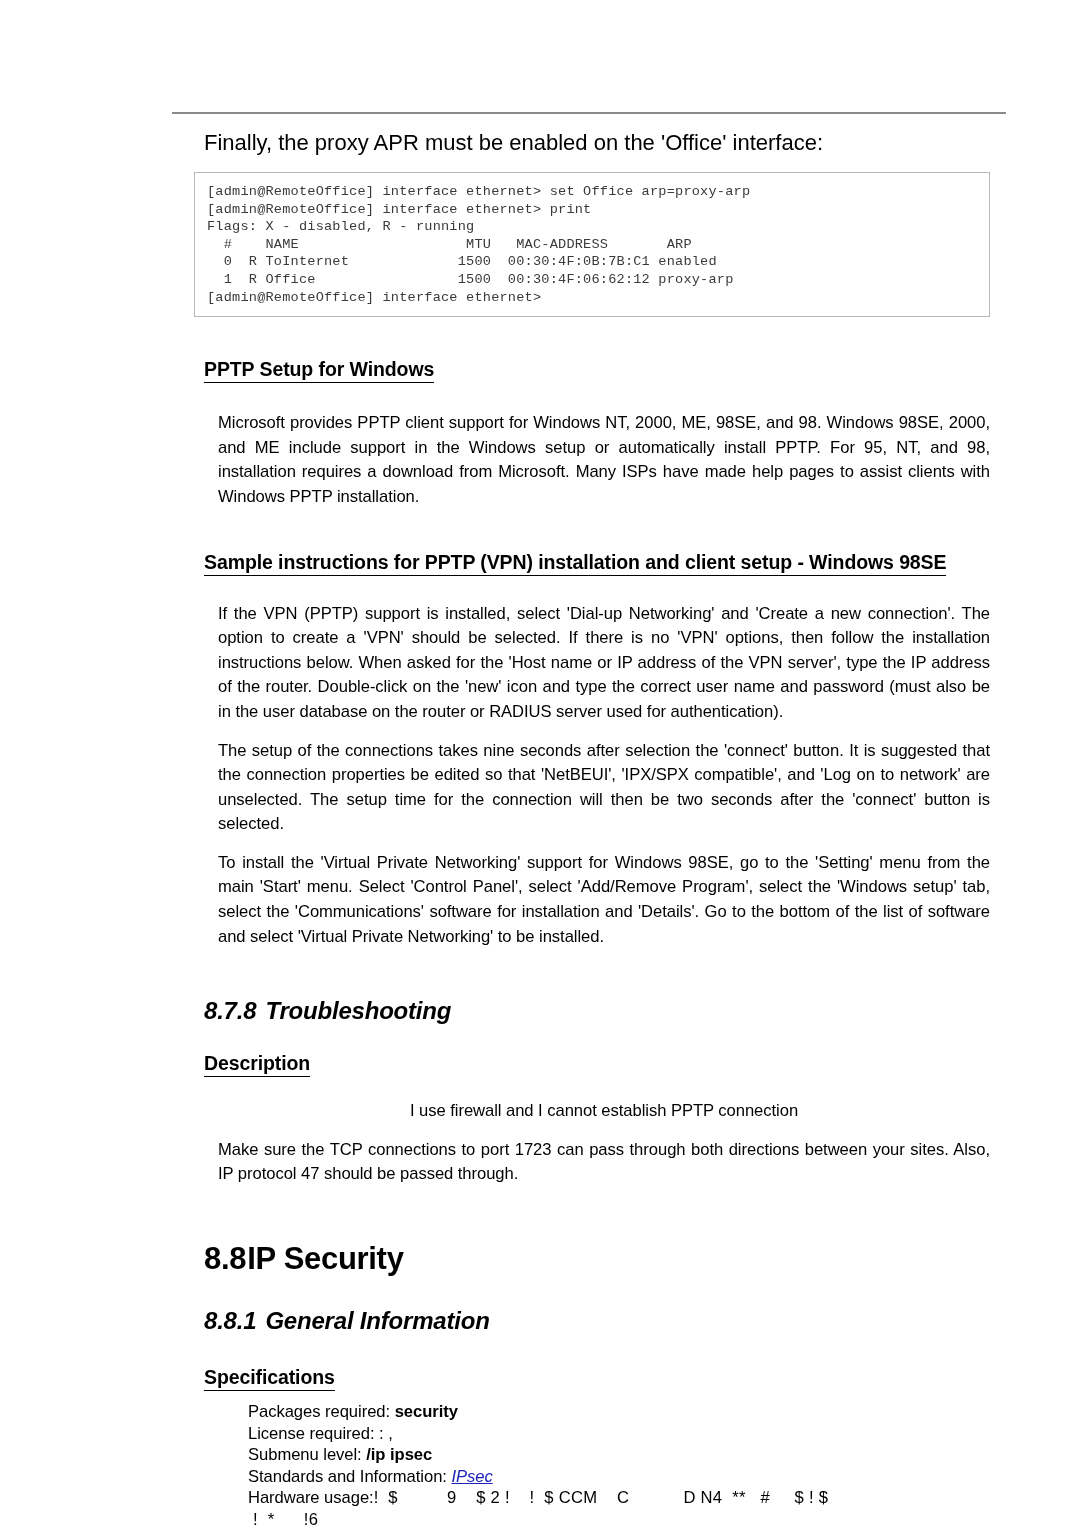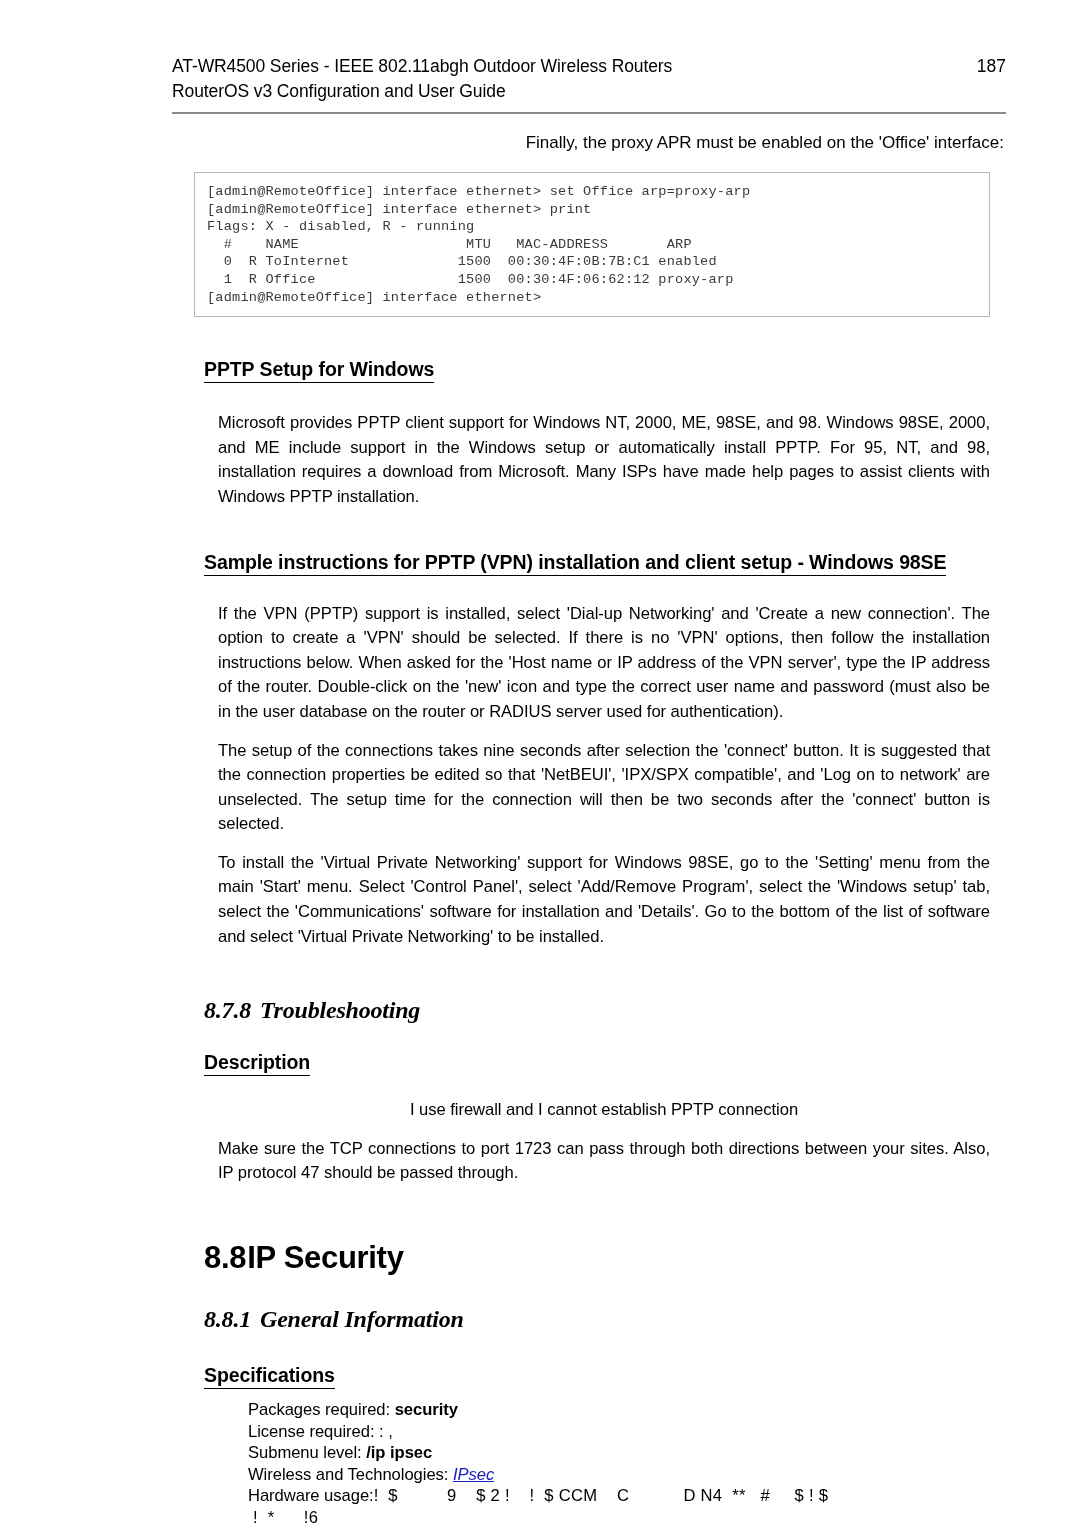--- a/index.html
+++ b/index.html
@@ -66,23 +66,22 @@
     font-size: 16.6px;
     line-height: 24.6px;
     text-align: justify;
     letter-spacing: -0.05px;
   }
   p.para.nojust {
     text-align: center;
   }
   .lead-line {
     margin: 0 0 18px 0;
-    font-size: 17px;
+    font-size: 22px;
     line-height: 22px;
-    text-align: right;
   }
 
   
   .codebox {
     border: 1px solid #b7b7b7;
     background: #ffffff;
     padding: 10px 0 10px 12px;
     margin: 0 0 0 -10px;
     width: 796px;
     box-sizing: border-box;
@@ -109,21 +108,20 @@
     line-height: 24px;
   }
   .h-wrap { margin: 0; }
 
   h2.numbered {
     margin: 0;
     font-size: 24px;
     font-weight: bold;
     font-style: italic;
     letter-spacing: -0.2px;
-    font-family: Liberation Serif, serif;
   }
   h2.numbered .num { margin-right: 9px; }
 
   h1.chapter {
     margin: 0;
     font-size: 31px;
     font-weight: bold;
     letter-spacing: -0.3px;
   }
   h1.chapter .num { margin-right: 1px; }
@@ -159,27 +157,20 @@
   .sp-26 { height: 26px; }
   .sp-30 { height: 30px; }
   .sp-34 { height: 34px; }
   .sp-40 { height: 40px; }
 </style>
 </head>
 <body>
 
 <div class="page">
 
-  <div class="header">
-    <div class="header-row">
-      <div class="header-title">AT-WR4500 Series - IEEE 802.11abgh Outdoor Wireless Routers</div>
-      <div class="header-page">187</div>
-    </div>
-    <div class="header-sub">RouterOS v3 Configuration and User Guide</div>
-  </div>
   <div class="header-rule"></div>
 
   <div class="body-area">
 
     <p class="lead-line">Finally, the proxy APR must be enabled on the 'Office' interface:</p>
 
     <div class="codebox">
       <pre>[admin@RemoteOffice] interface ethernet&gt; set Office arp=proxy-arp
 [admin@RemoteOffice] interface ethernet&gt; print
 Flags: X - disabled, R - running
@@ -257,21 +248,21 @@
       <span>License required:</span>
       <span>: ,</span>
     </div>
 
     <div class="spec-line">
       <span>Submenu level:</span>
       <b>/ip ipsec</b>
     </div>
 
     <div class="spec-line">
-      <span>Wireless and Technologies:</span>
+      <span>Standards and Information:</span>
       <a class="link" href="#">IPsec</a>
     </div>
 
     <div class="spec-line">
       <span>Hardware usage:</span><span class="garble">!  $          9    $ 2 !    !  $ CCM    C           D N4  **   #     $ ! $</span>
     </div>
     <div class="spec-line garble"> !  *      !6</div>
 
     <div class="sp-22"></div>
 

